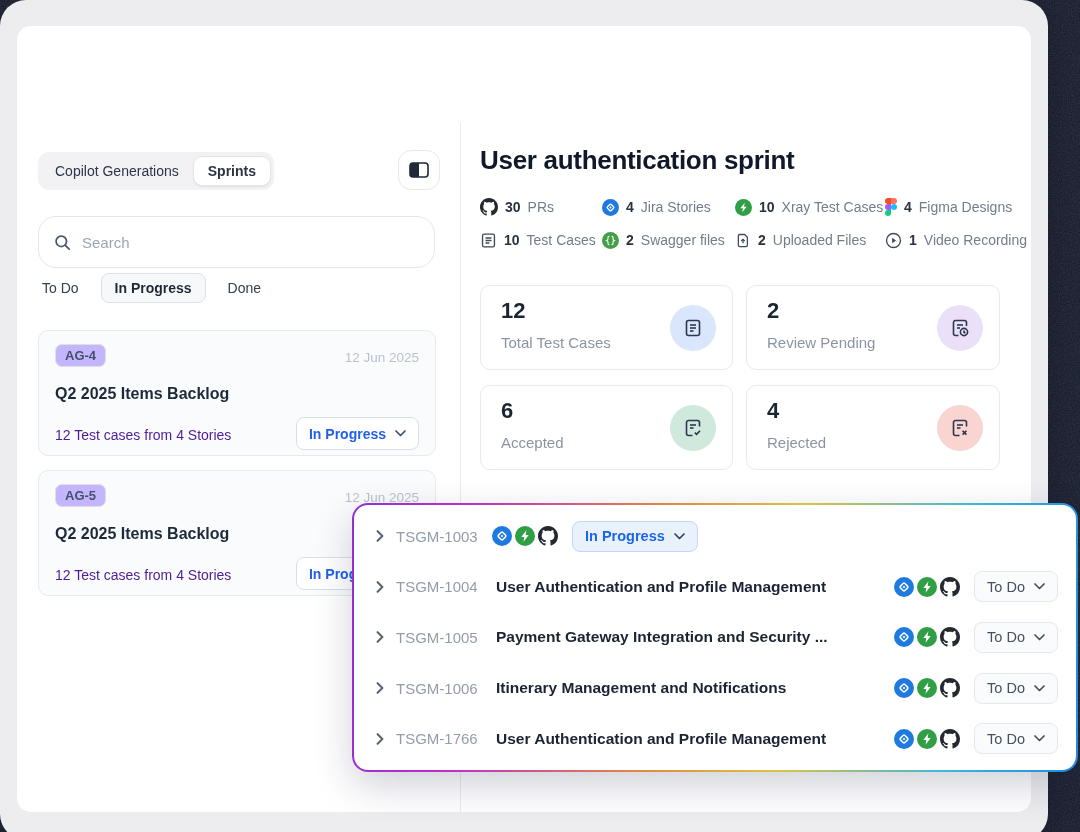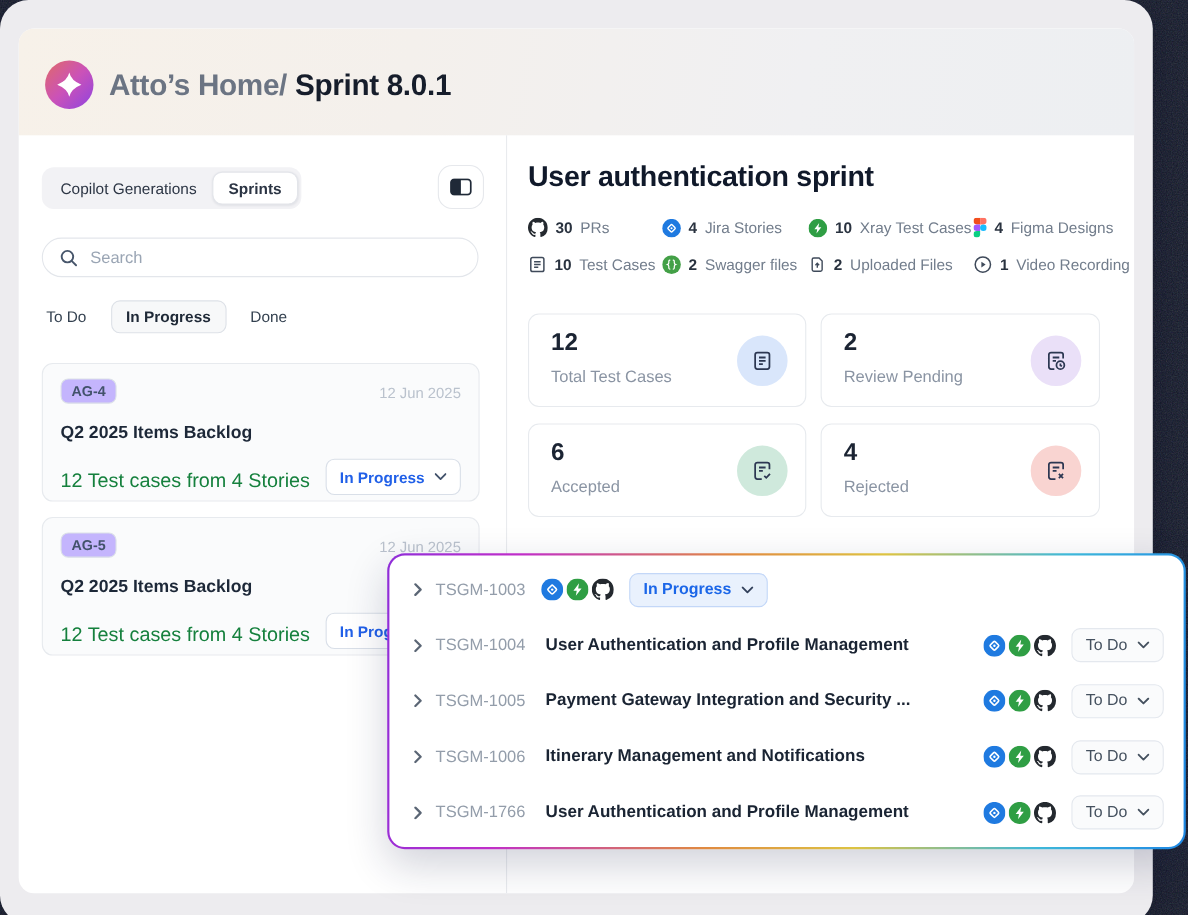--- a/index.html
+++ b/index.html
@@ -31,38 +31,38 @@
 
   
   .tabs { position:absolute; left:21px; top:126px; height:38px; background:#f2f2f5;
     border-radius:11px; display:flex; align-items:center; padding:3px;text-align:center; }
   .tab { padding:6px 14px; font-size:14px; color:#2c3544; font-weight:500; border-radius:9px; cursor:pointer; white-space:nowrap; }
   .tab.active { background:#ffffff; border:1px solid #e3e5ea; font-weight:600;
     box-shadow:0 1px 2px rgba(20,30,50,.07); }
   .panel-toggle { position:absolute; left:381px; top:124px; width:42px; height:40px; background:#fff;
     border:1px solid #e6e8ec; border-radius:13px; display:flex; align-items:center; justify-content:center; cursor:pointer; }
 
-  .search { position:absolute; left:21px; top:190px; width:397px; height:36px; border:1px solid #e3e6eb;
+  .search { position:absolute; left:21px; top:190px; width:397px; height:52px; border:1px solid #e3e6eb;
     border-radius:18px; background:#fff; display:flex; align-items:center; padding:0 14px; gap:10px; }
   .search input { border:none; outline:none; flex:1; font-size:15px; color:#334155; background:transparent;
     font-family:"Liberation Sans","DejaVu Sans",sans-serif; }
   .search input::placeholder { color:#9aa5b4; }
 
   .filters { position:absolute; left:25px; top:247px; display:flex; align-items:center; gap:22px; }
   .filter { font-size:14px; color:#33404f; font-weight:500; cursor:pointer; }
   .filter.active { border:1px solid #dde1e7; background:#f7f8f9; border-radius:8px;
     padding:6px 13px; font-weight:600; color:#1f2937; }
 
   .sp-card { position:absolute; left:21px; width:398px; height:126px; background:#fafbfc;
     border:1px solid #e7eaee; border-radius:10px; }
   .sp-card .badge { position:absolute; left:16px; top:13px; font-size:13px; font-weight:600; color:#42526b;
     border:1px solid #dce1e8; background:#c4b5fd; border-radius:7px; padding:3px 9px; }
   .sp-card .date { position:absolute; right:16px; top:19px; font-size:13.5px; color:#bac2cd; }
   .sp-card .title { position:absolute; left:16px; top:54px; font-size:16px; font-weight:700; color:#1d2838; }
-  .sp-card .sub { position:absolute; left:16px; top:96px; font-size:18px; color:#15803d; }
+  .sp-card .sub { position:absolute; left:16px; top:96px; font-size:14px; color:#4c1d95; }
   .sp-card .status-btn { position:absolute; right:16px; top:86px; height:33px; background:#fff;
     border:1px solid #d9dfe8; border-radius:8px; display:flex; align-items:center; gap:9px; padding:0 12px;
     font-size:14px; font-weight:600; color:#2160e8; cursor:pointer; }
 
   
   .main-title { position:absolute; left:463px; top:119px; font-size:26px; font-weight:700;
     color:#10192a; letter-spacing:-.3px; }
   .stats { position:absolute; left:463px; top:169px; display:grid;
     grid-template-columns:122px 133px 150px auto; row-gap:9px; column-gap:0; }
   .stat { display:flex; align-items:center; gap:7px; height:24px; white-space:nowrap; }
@@ -104,30 +104,20 @@
       <feTurbulence type="fractalNoise" baseFrequency="0.9" numOctaves="2" stitchTiles="stitch"></feTurbulence>
     </filter>
   <rect width="100%" height="100%" fill="#10141f"></rect>
   <rect width="100%" height="100%" filter="url(#bgNoise)" opacity="0.38"></rect>
   <rect width="100%" height="100%" fill="#141b33" opacity="0.45"></rect>
 </svg>
 
 <div class="window">
   <div class="app-card">
 
-    <div class="header">
-      <div class="logo">
-        <svg width="24" height="24" viewBox="0 0 24 24">
-          <path d="M12 1 Q13.6 8.4 23 12 Q13.6 15.6 12 23 Q10.4 15.6 1 12 Q10.4 8.4 12 1 Z" fill="#ffffff"></path>
-        </svg>
-      </div>
-      <div class="hdr-title">
-        <span class="crumb">Atto’s Home/</span><span class="cur"> Sprint 8.0.1</span>
-      </div>
-    </div>
 
     <div class="divider-v"></div>
 
     <div class="tabs">
       <div class="tab">Copilot Generations</div>
       <div class="tab active">Sprints</div>
     </div>
     <div class="panel-toggle">
       <svg width="20" height="16" viewBox="0 0 20 16">
         <rect x="1" y="1" width="18" height="14" rx="3" fill="none" stroke="#1f2937" stroke-width="1.6"></rect>

